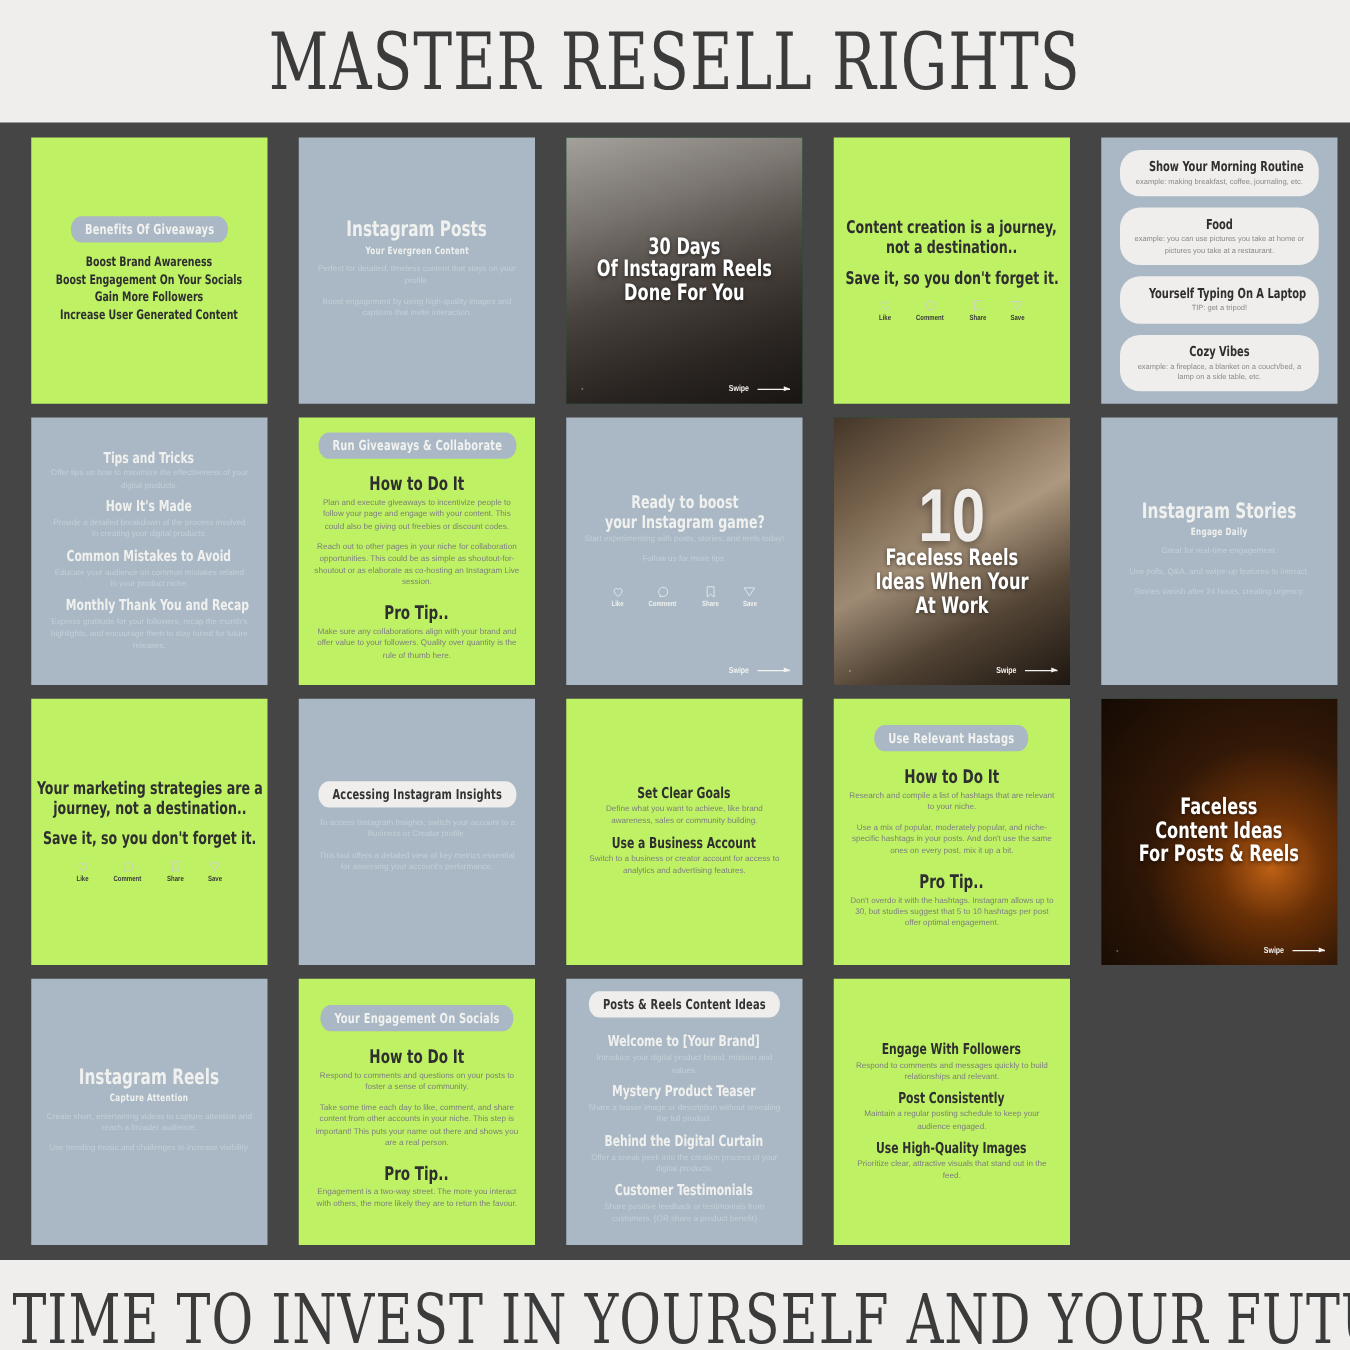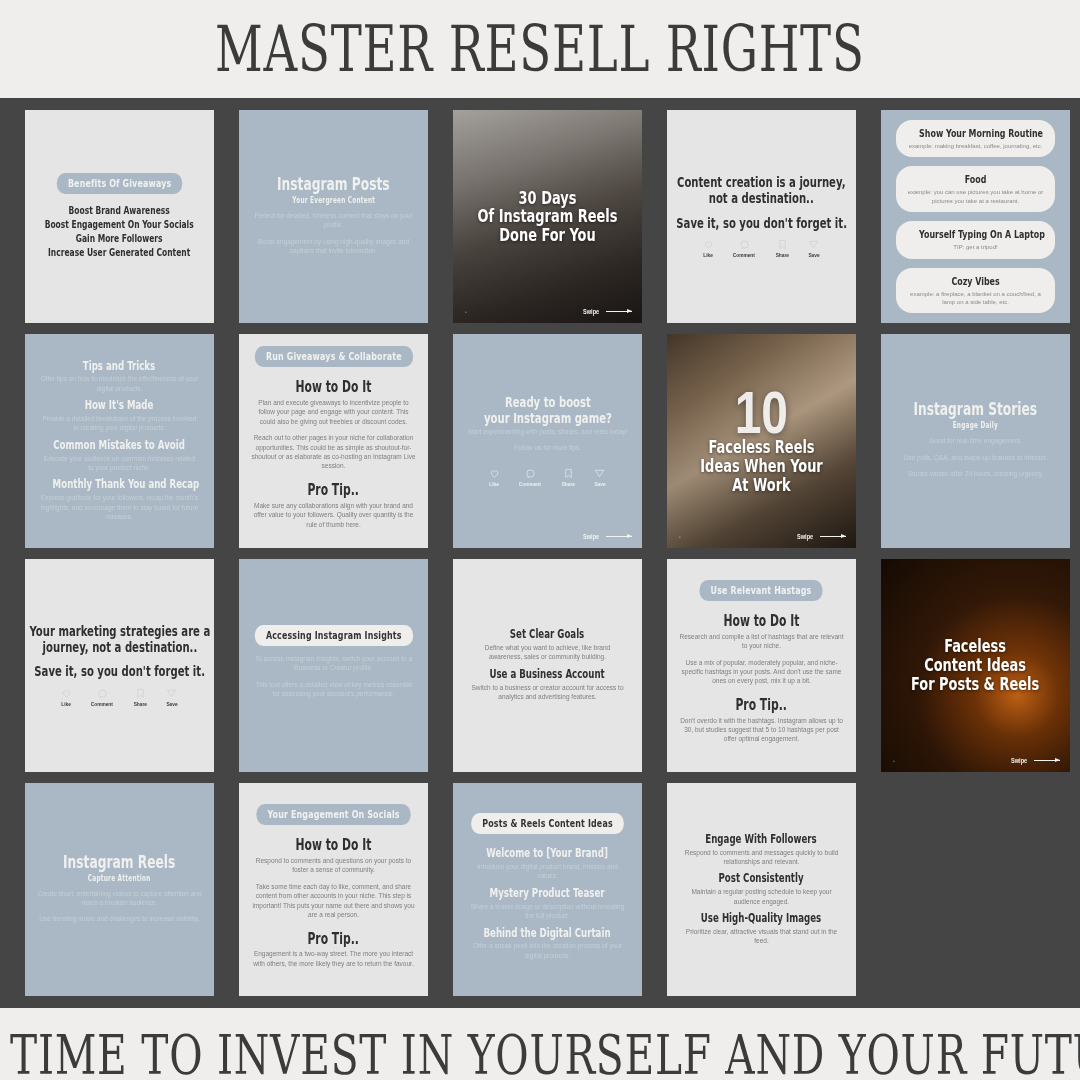--- a/index.html
+++ b/index.html
@@ -48,21 +48,21 @@
     position: relative;
     overflow: hidden;
     display: flex;
     flex-direction: column;
     align-items: center;
     justify-content: center;
     padding: 10px 8px;
     text-align: center;
     margin-left: 15px;
   }
-  .card.light { background: #e5e5e5; }
+  .card.light { background: #bef264; }
   .card.blue  { background: #a9b8c4; }
   .card.photo { background: #14532d; justify-content: center; }
 
   
   .cond {
     font-family: "Liberation Sans Narrow", "DejaVu Sans Condensed", "Liberation Sans", sans-serif;
     font-weight: 700;
     transform: scaleX(0.80);
     transform-origin: center;
     white-space: nowrap;
@@ -440,20 +440,24 @@
             <p class="p tight body-light" style="margin:0 auto 6px;">Introduce your digital product brand, mission and values.</p>
           </div>
           <div>
             <div class="hm cond h-light">Mystery Product Teaser</div>
             <p class="p tight body-light" style="margin:0 auto 6px;">Share a teaser image or description without revealing the full product.</p>
           </div>
           <div>
             <div class="hm cond h-light">Behind the Digital Curtain</div>
             <p class="p tight body-light" style="margin:0 auto 6px;">Offer a sneak peek into the creation process of your digital products.</p>
           </div>
+          <div>
+            <div class="hm cond h-light">Customer Testimonials</div>
+            <p class="p tight body-light" style="margin:0 auto 6px;">Share positive feedback or testimonials from customers. (OR share a product benefit)</p>
+          </div>
         </div>
       </div>
       <div class="card light">
         <div style="width:96%;">
           <div>
             <div class="hm cond h-dark">Engage With Followers</div>
             <p class="p tight body-dark" style="margin:0 auto 6px;">Respond to comments and messages quickly to build relationships and relevant.</p>
           </div>
           <div>
             <div class="hm cond h-dark">Post Consistently</div>

